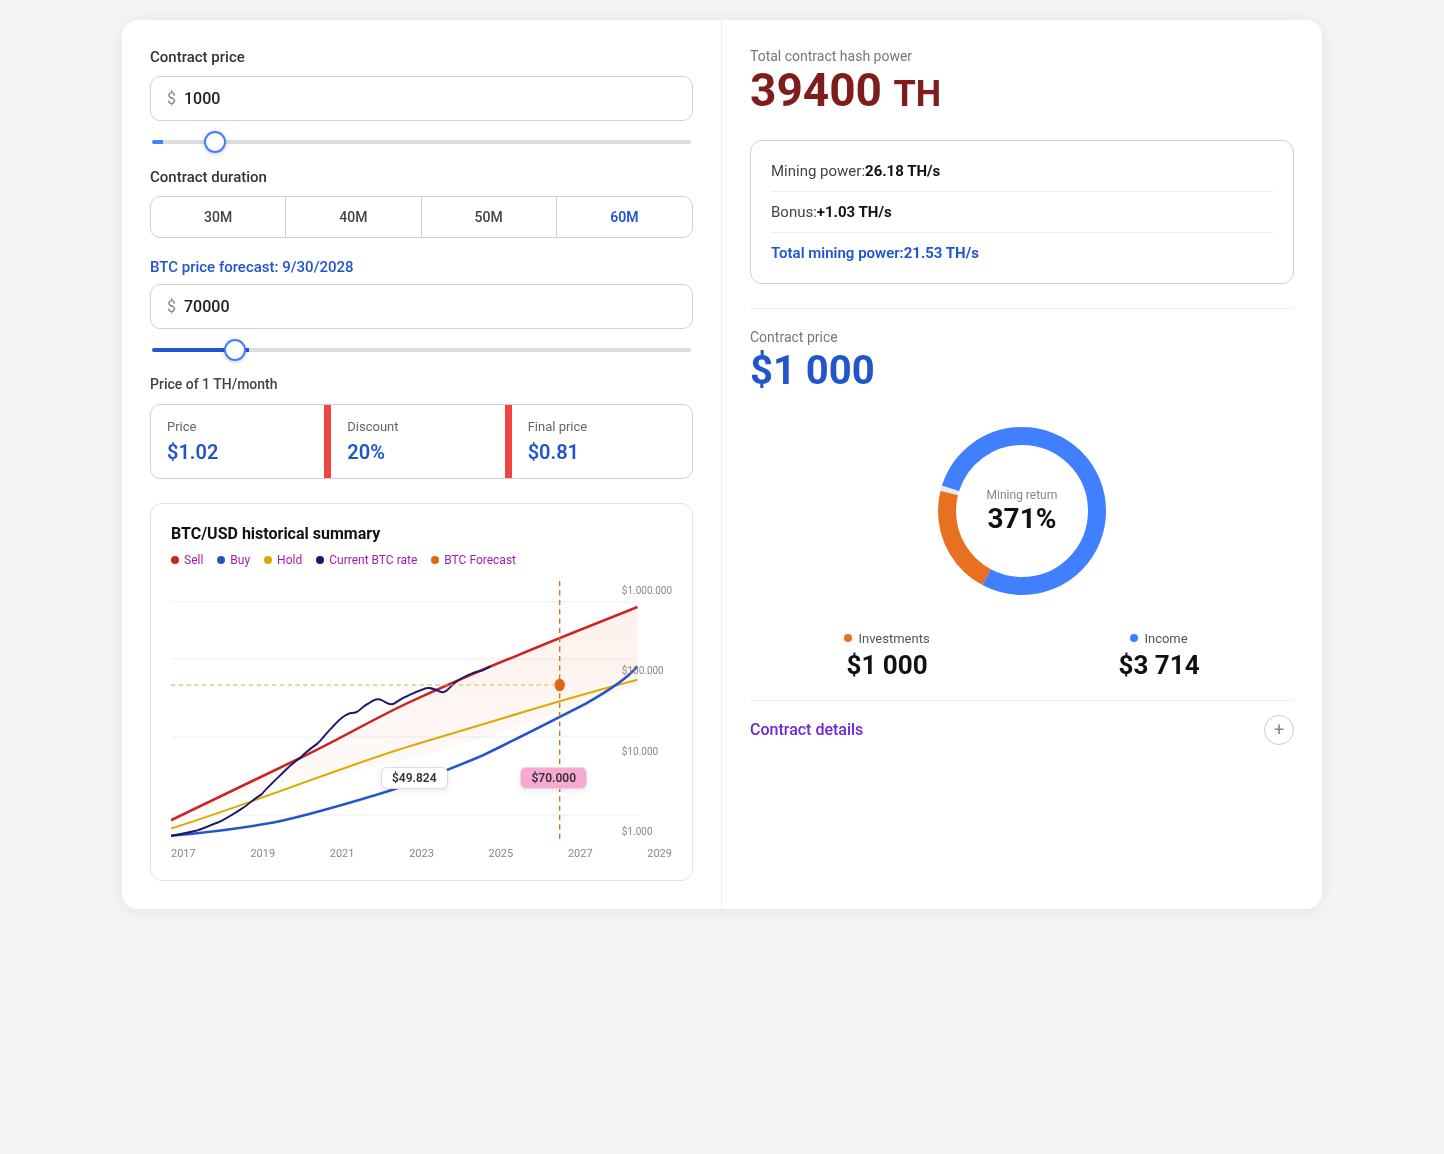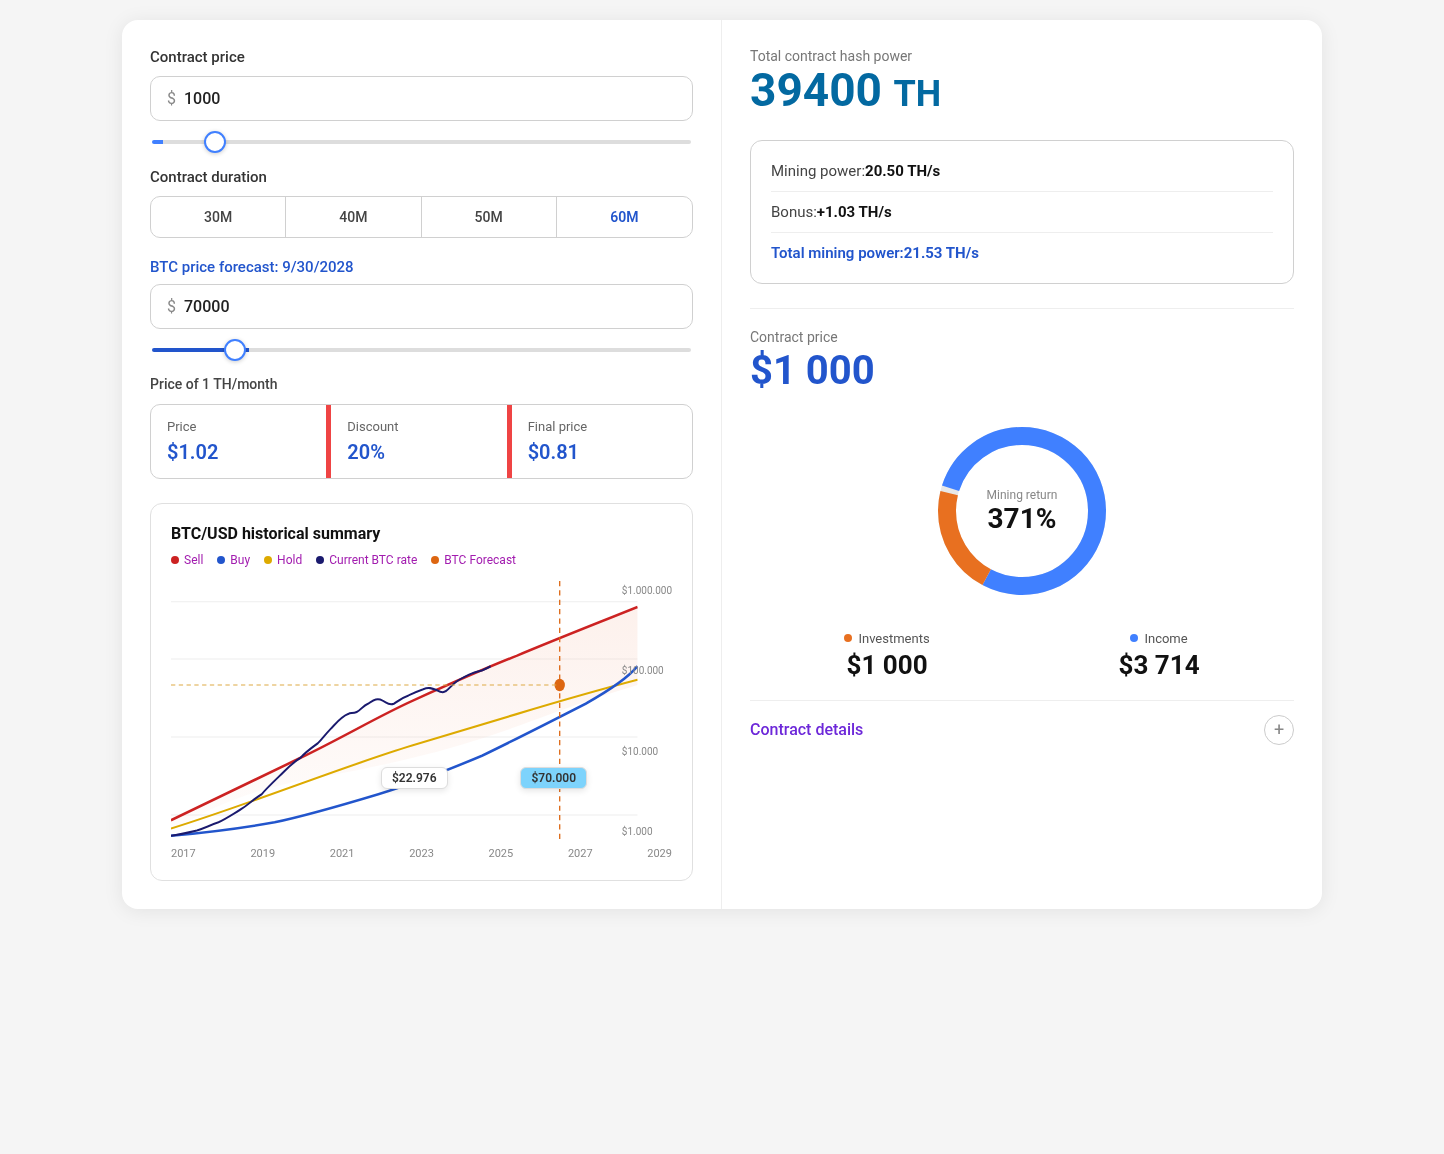--- a/index.html
+++ b/index.html
@@ -128,21 +128,21 @@
       display: grid;
       grid-template-columns: repeat(3, 1fr);
       gap: 0;
       border: 1.5px solid #d0d0d0;
       border-radius: 10px;
       overflow: hidden;
       margin-bottom: 24px;
     }
     .price-cell {
       padding: 14px 16px;
-      border-right: 5px solid #ef4444;
+      border-right: 7px solid #ef4444;
     }
     .price-cell:last-child { border-right: none; }
     .price-cell-label {
       font-size: 13px;
       color: #666;
       margin-bottom: 6px;
     }
     .price-cell-value {
       font-size: 20px;
       color: #2255cc;
@@ -215,21 +215,21 @@
       margin-bottom: 24px;
     }
     .hash-power-label {
       font-size: 14px;
       color: #777;
       margin-bottom: 1px;
     }
     .hash-power-value {
       font-size: 46px;
       font-weight: 700;
-      color: #0369a1;
+      color: #7f1d1d;
       line-height: 1.1;
     }
     .hash-power-unit {
       font-size: 36px;
     }
 
     .mining-power-card {
       border: 1.5px solid #d0d0d0;
       border-radius: 12px;
       padding: 16px 20px;
@@ -459,24 +459,24 @@
 
         
         <div class="y-axis-labels">
           <span>$1.000.000</span>
           <span>$100.000</span>
           <span>$10.000</span>
           <span>$1.000</span>
         </div>
 
         
-        <div style="position:absolute; left:210px; bottom:52px; background:#fff; border:1px solid #ddd; border-radius:6px; padding:3px 10px; font-size:12px; font-weight:600; color:#333; box-shadow:0 2px 6px rgba(0,0,0,0.1);">$22.976</div>
+        <div style="position:absolute; left:210px; bottom:52px; background:#fff; border:1px solid #ddd; border-radius:6px; padding:3px 10px; font-size:12px; font-weight:600; color:#333; box-shadow:0 2px 6px rgba(0,0,0,0.1);">$49.824</div>
 
         
-        <div style="position:absolute; right:85px; bottom:52px; background:#7dd3fc; border:1px solid #ddd; border-radius:6px; padding:3px 10px; font-size:12px; font-weight:600; color:#333; box-shadow:0 2px 6px rgba(0,0,0,0.1);">$70.000</div>
+        <div style="position:absolute; right:85px; bottom:52px; background:#f9a8d4; border:1px solid #ddd; border-radius:6px; padding:3px 10px; font-size:12px; font-weight:600; color:#333; box-shadow:0 2px 6px rgba(0,0,0,0.1);">$70.000</div>
       </div>
 
       <div class="x-axis-labels">
         <span>2017</span>
         <span>2019</span>
         <span>2021</span>
         <span>2023</span>
         <span>2025</span>
         <span>2027</span>
         <span>2029</span>
@@ -491,21 +491,21 @@
       <div class="hash-power-label">Total contract hash power</div>
       <div class="hash-power-value">
         <span>39400</span>
         <span class="hash-power-unit">TH</span>
       </div>
     </div>
 
     <div class="mining-power-card">
       <div class="mining-row">
         <span class="mining-row-label">Mining power:</span>
-        <span class="mining-row-value">20.50 TH/s</span>
+        <span class="mining-row-value">26.18 TH/s</span>
       </div>
       <hr class="divider">
       <div class="mining-row bonus">
         <span class="mining-row-label">Bonus:</span>
         <span class="mining-row-value">+1.03 TH/s</span>
       </div>
       <hr class="divider">
       <div class="mining-row total">
         <span class="mining-row-label">Total mining power:</span>
         <span class="mining-row-value">21.53 TH/s</span>

